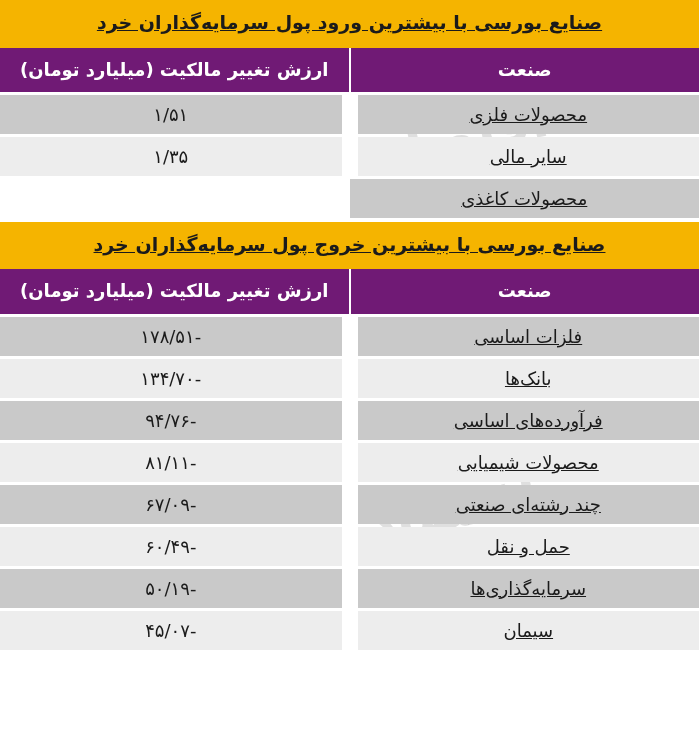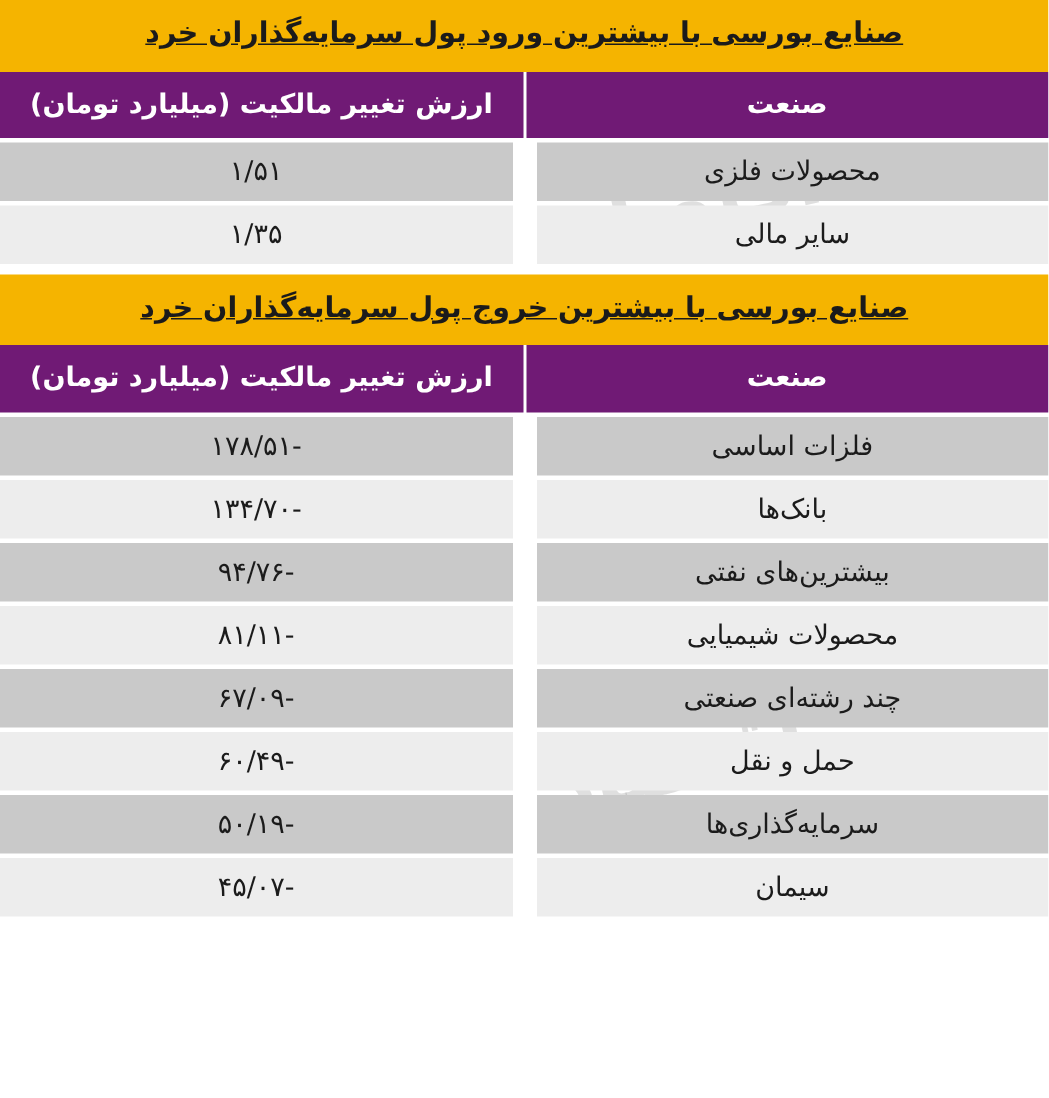--- a/index.html
+++ b/index.html
@@ -86,21 +86,21 @@
   }
   .cell {
     padding: 9px 24px;
     font-size: 18px;
     text-align: center;
     display: flex;
     align-items: center;
     justify-content: center;
     color: #1b1b1b;
   }
-  .cell-industry { width: 50%; margin-left: 16px; }
+  .cell-industry { width: 50%; margin-left: 16px; text-decoration: underline; }
   .cell-value { width: 50%; }
 
   .row.shade-a .cell { background: #c9c9c9; }
   .row.shade-b .cell { background: #ededed; }
 
   .spacer { height: 4px; background: #ffffff; }
 </style>
 </head>
 <body>
 
@@ -120,20 +120,21 @@
 
     <div class="row shade-a">
       <div class="cell cell-industry">محصولات فلزی</div>
       <div class="cell cell-value">۱/۵۱</div>
     </div>
     <div class="row shade-b">
       <div class="cell cell-industry">سایر مالی</div>
       <div class="cell cell-value">۱/۳۵</div>
     </div>
     <div class="row shade-a">
+      <div class="cell cell-industry">محصولات کاغذی</div>
     </div>
   </div>
 
   <div class="spacer"></div>
 
   <div class="section">
     <div class="section-title">صنایع بورسی با بیشترین خروج پول سرمایه‌گذاران خرد</div>
     <div class="thead">
       <div class="th th-industry">صنعت</div>
       <div class="th th-value">ارزش تغییر مالکیت (میلیارد تومان)</div>
@@ -141,21 +142,21 @@
 
     <div class="row shade-a">
       <div class="cell cell-industry">فلزات اساسی</div>
       <div class="cell cell-value">-۱۷۸/۵۱</div>
     </div>
     <div class="row shade-b">
       <div class="cell cell-industry">بانک‌ها</div>
       <div class="cell cell-value">-۱۳۴/۷۰</div>
     </div>
     <div class="row shade-a">
-      <div class="cell cell-industry">بیشترین‌های نفتی</div>
+      <div class="cell cell-industry">فرآورده‌های اساسی</div>
       <div class="cell cell-value">-۹۴/۷۶</div>
     </div>
     <div class="row shade-b">
       <div class="cell cell-industry">محصولات شیمیایی</div>
       <div class="cell cell-value">-۸۱/۱۱</div>
     </div>
     <div class="row shade-a">
       <div class="cell cell-industry">چند رشته‌ای صنعتی</div>
       <div class="cell cell-value">-۶۷/۰۹</div>
     </div>

